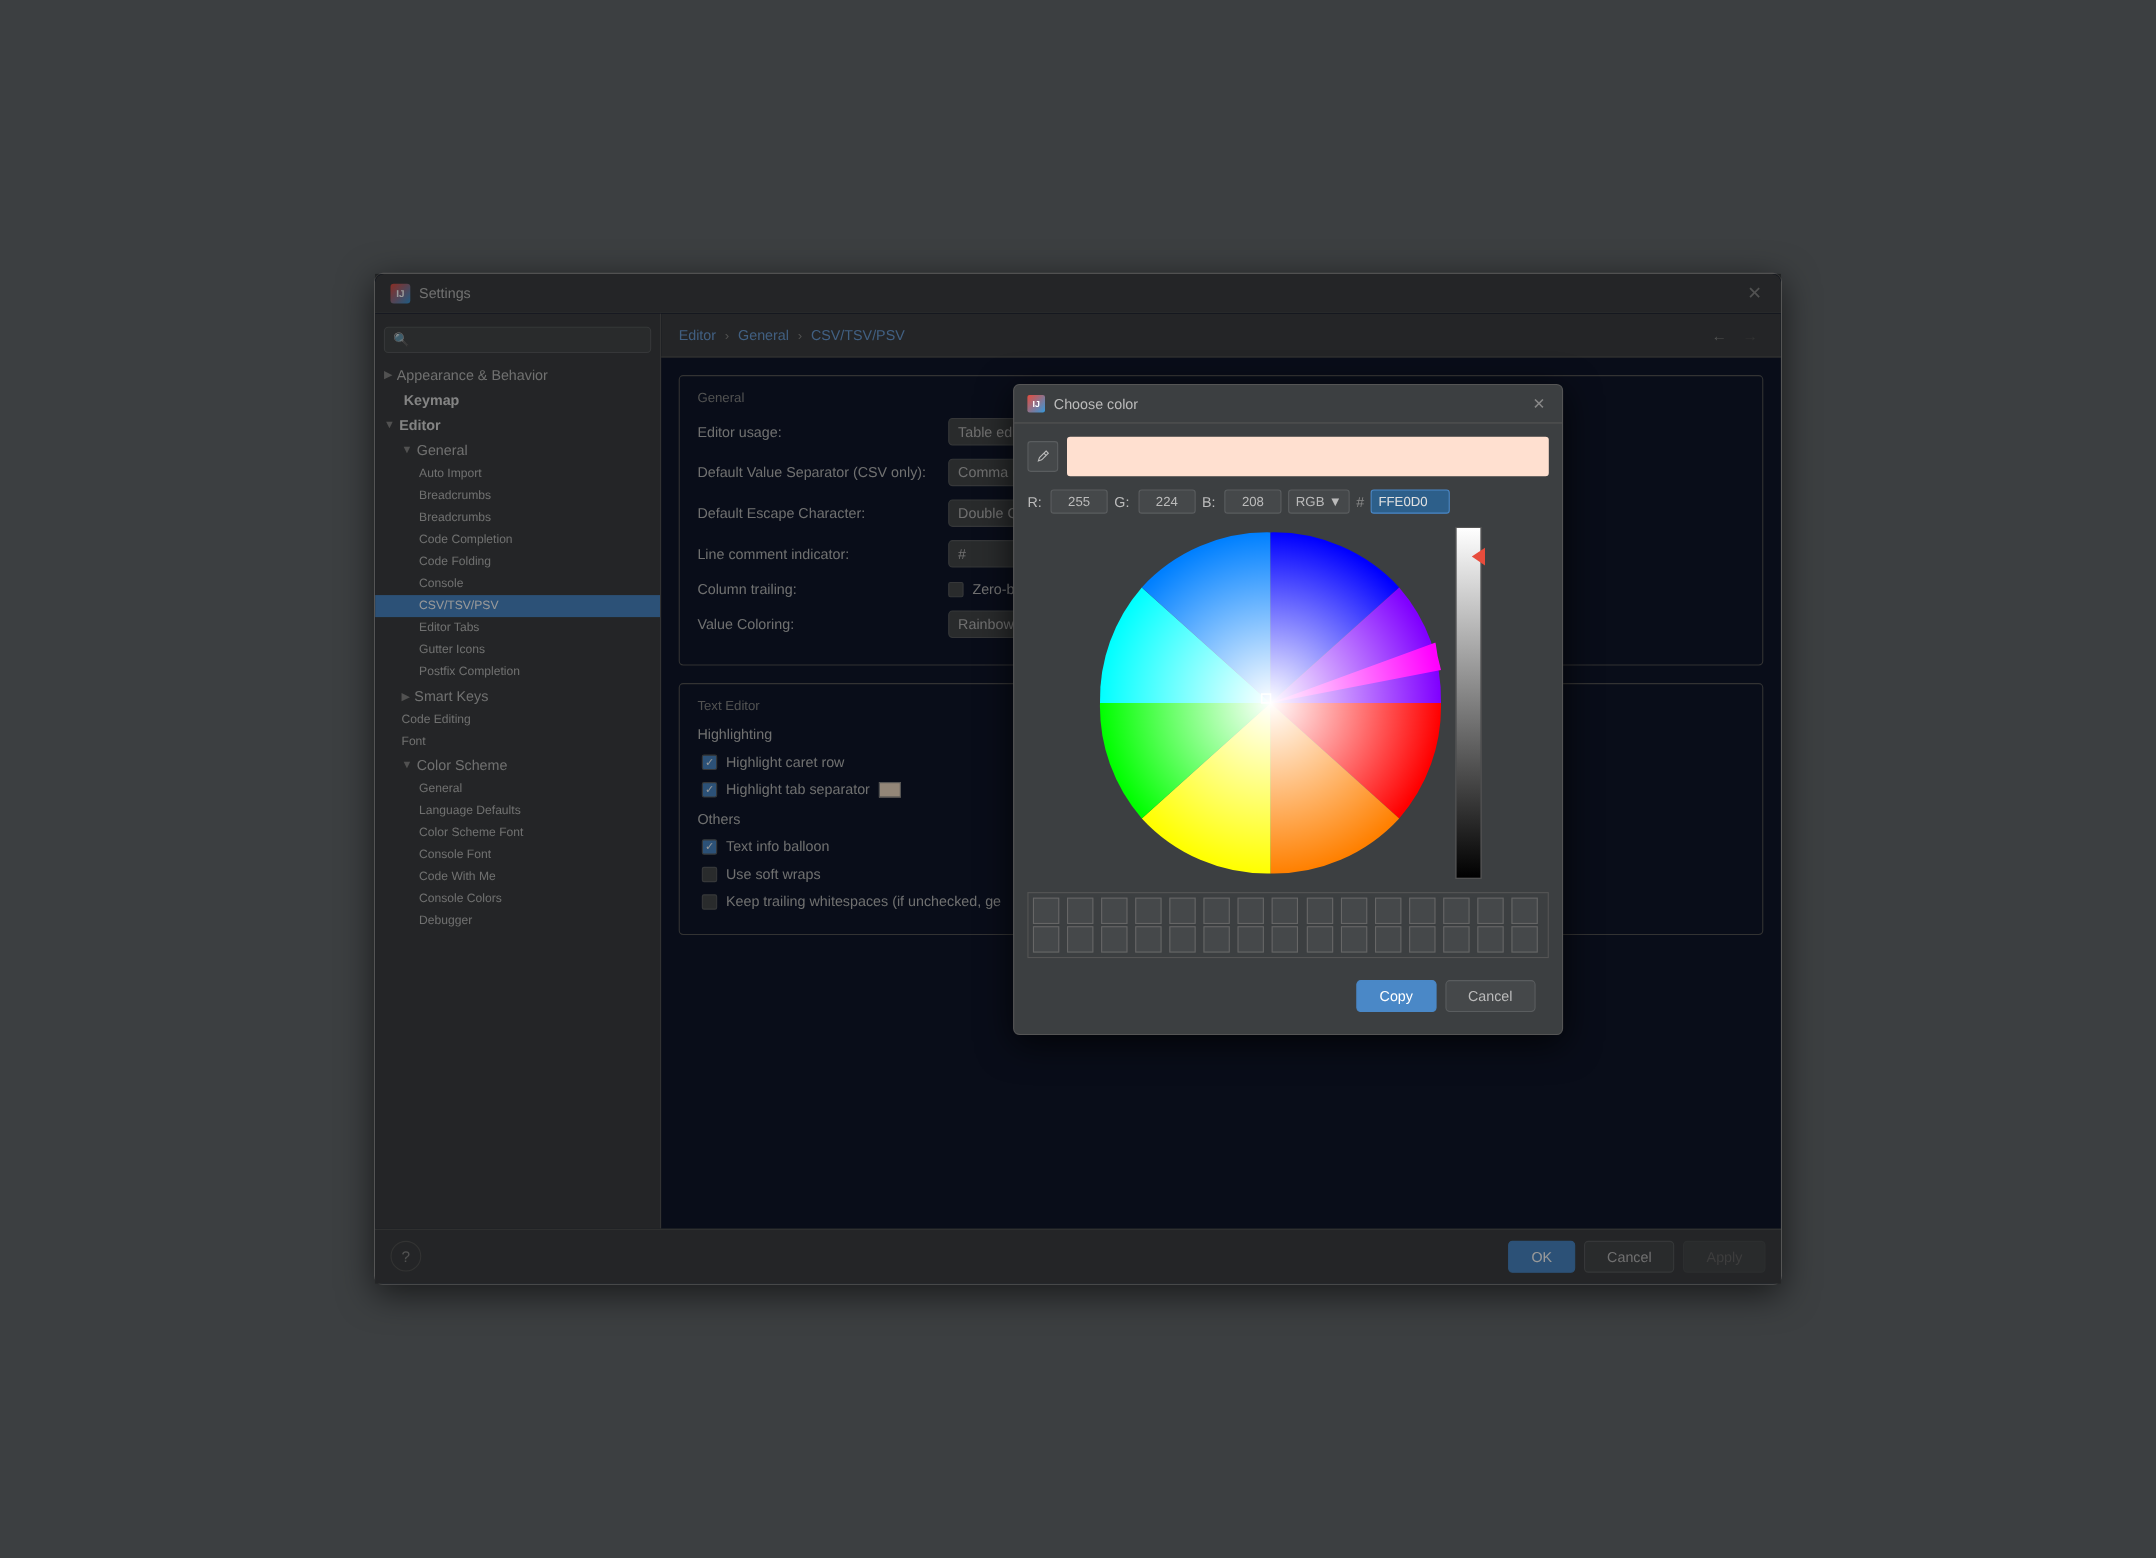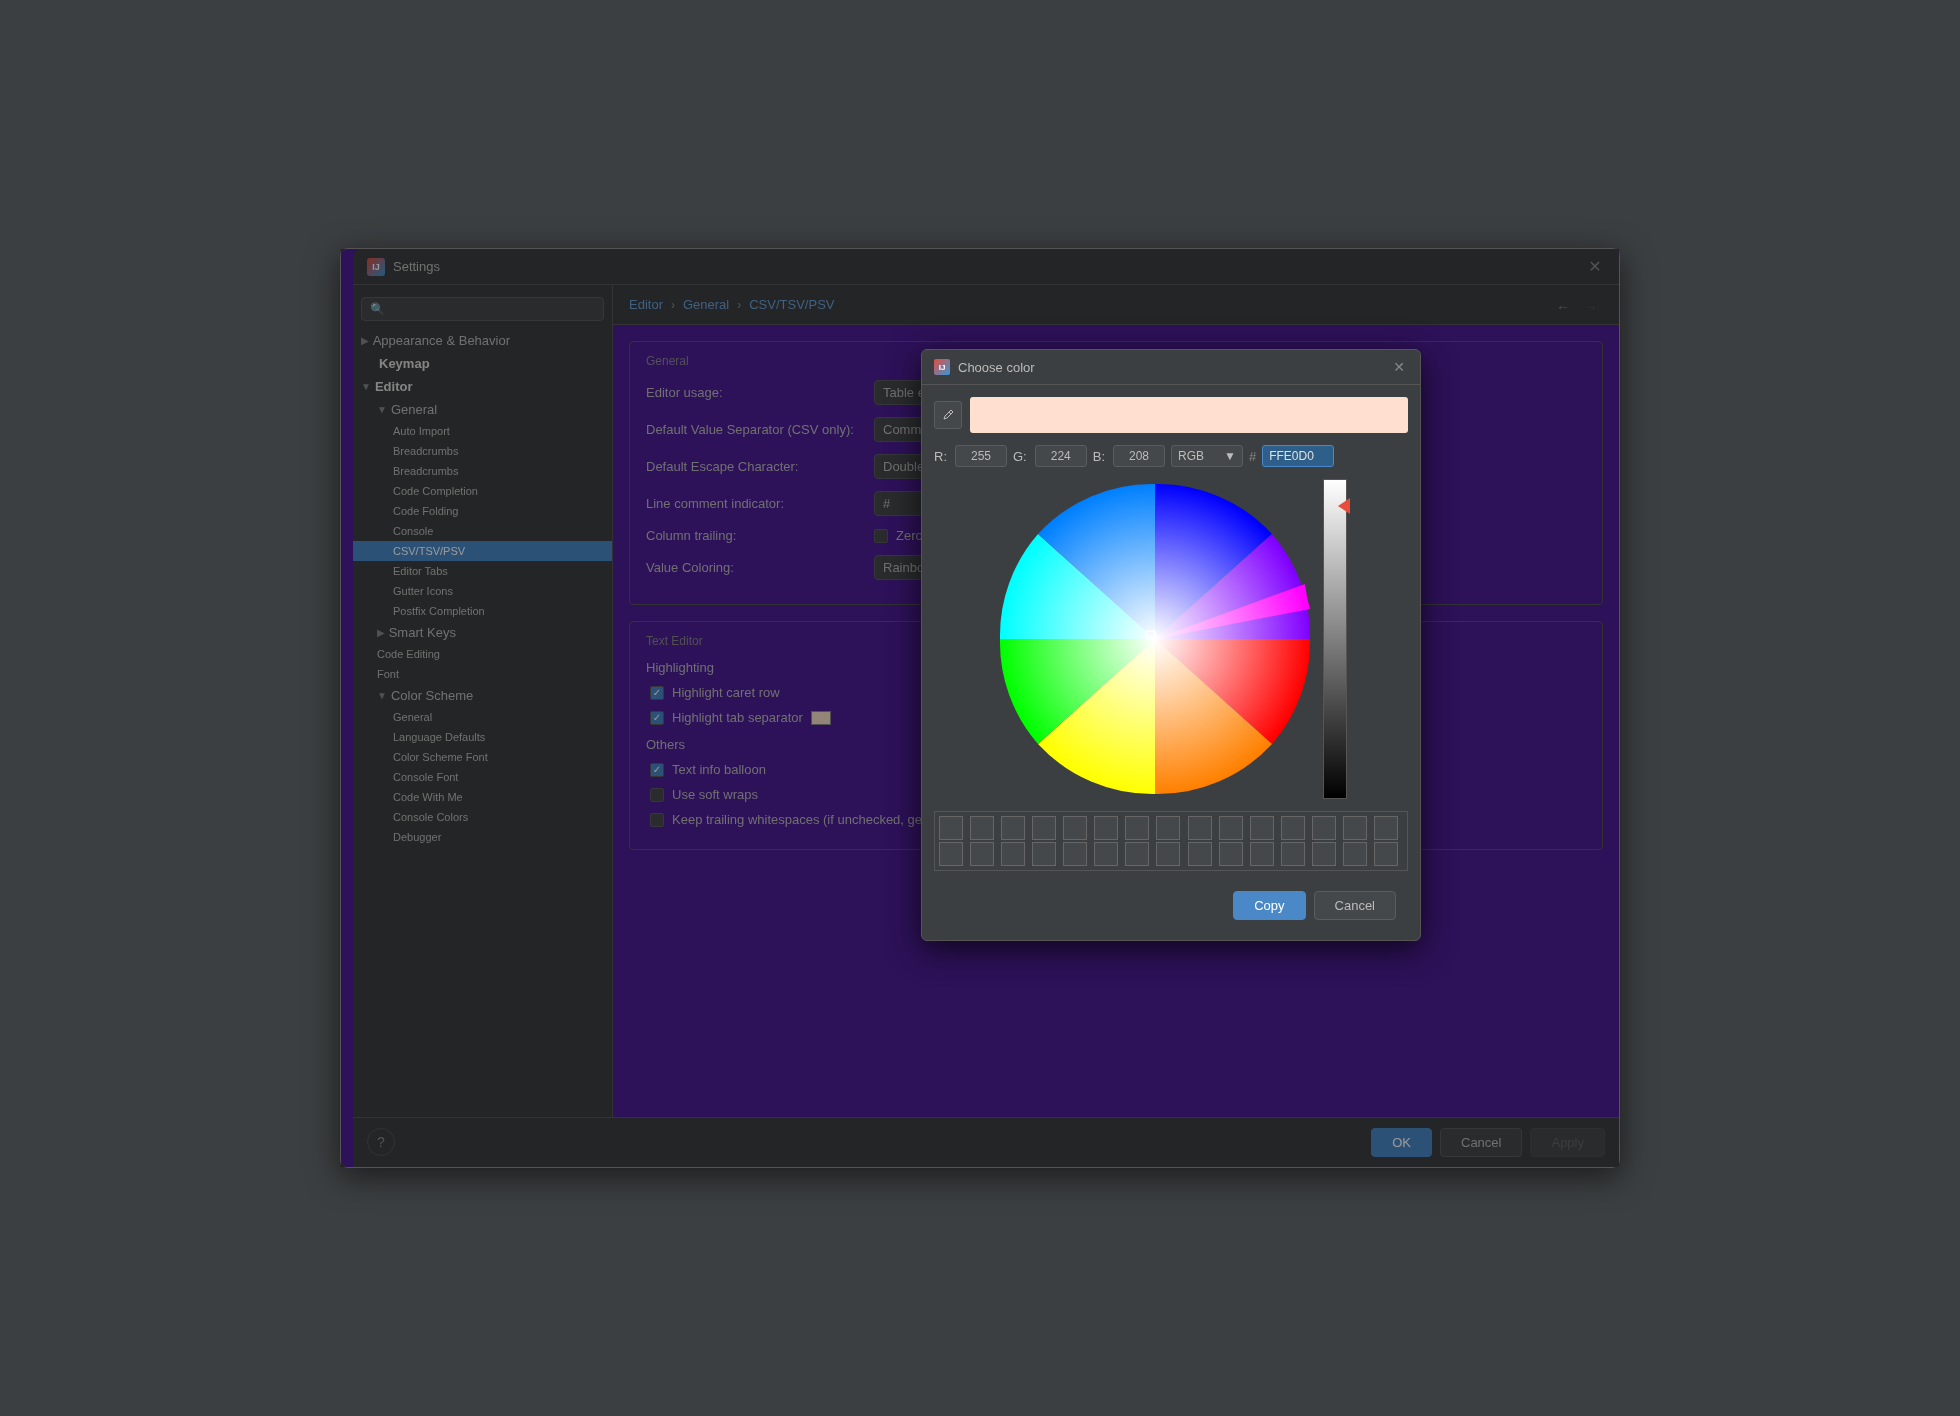--- a/index.html
+++ b/index.html
@@ -12,28 +12,27 @@
       height: 1416px;
       overflow: hidden;
       display: flex;
       align-items: center;
       justify-content: center;
     }
 
     .settings-window {
       width: 1280px;
       height: 920px;
-      background: #4c1d95;
+      background: #0f172a;
       border: 1px solid #555;
       border-radius: 8px;
       display: flex;
       flex-direction: column;
       position: relative;
       box-shadow: 0 8px 32px rgba(0,0,0,0.6);
-      padding-left: 12px;
     }
 
     .title-bar {
       display: flex;
       align-items: center;
       justify-content: space-between;
       padding: 8px 14px;
       background: #3c3f41;
       border-bottom: 1px solid #555;
       border-radius: 8px 8px 0 0;
@@ -462,21 +461,21 @@
 
     .mode-dropdown {
       background: #45484a;
       border: 1px solid #5a5d5f;
       border-radius: 3px;
       color: #bbb;
       padding: 3px 6px;
       font-size: 12px;
       display: flex;
       align-items: center;
-      gap: 20px;
+      gap: 4px;
       cursor: pointer;
     }
 
     .hash-label {
       color: #888;
       font-size: 13px;
     }
 
     .hex-input {
       width: 72px;

